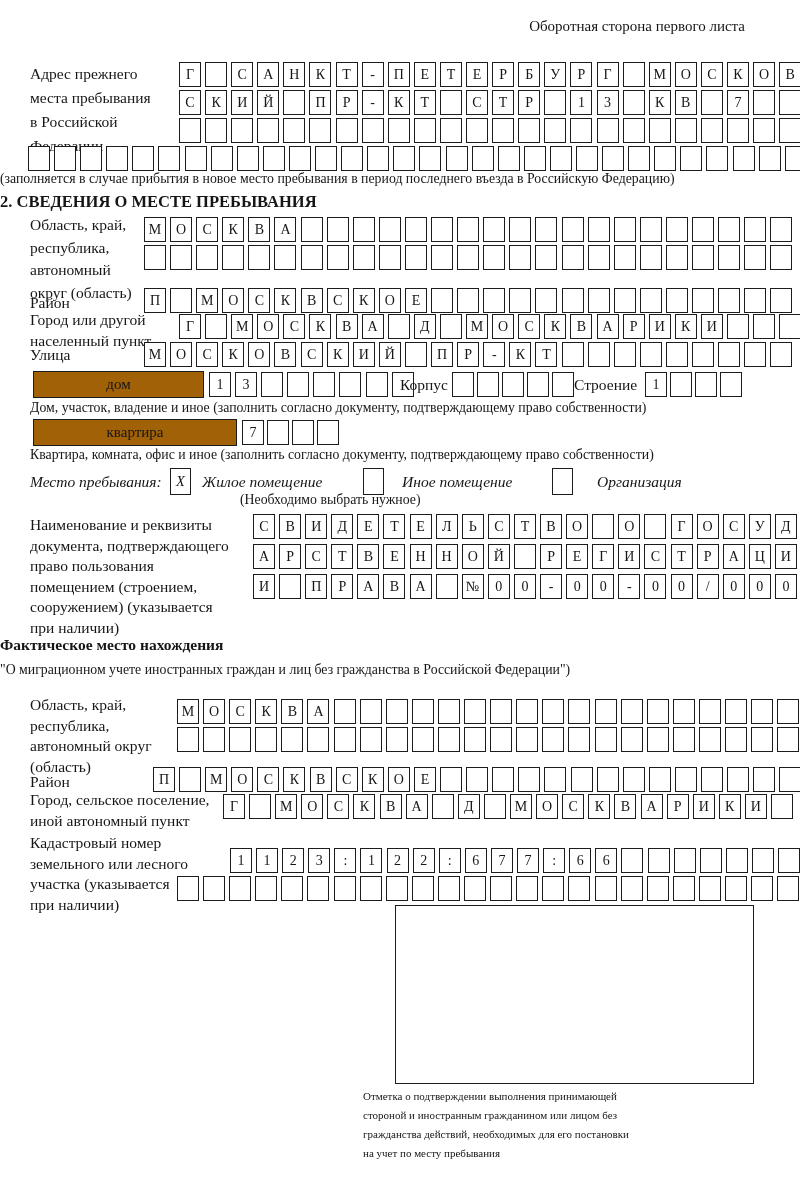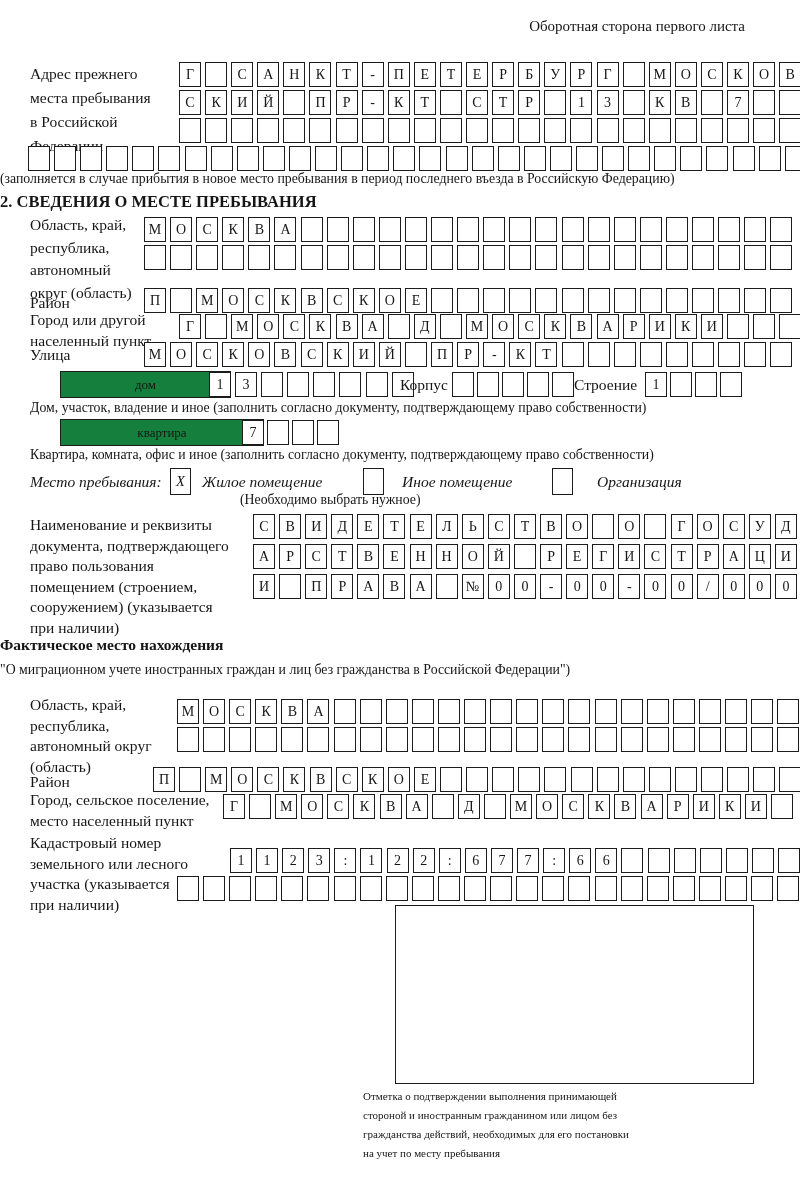--- a/index.html
+++ b/index.html
@@ -11,21 +11,21 @@
   .lbl div{white-space:nowrap;}
   .small{font-size:13.8px;}
   .center{text-align:left;}
   .bold{font-weight:bold;}
   .boxrow{position:absolute;display:flex;gap:4.1px;}
   .boxrow.tight{gap:3px;}
   .cbox{width:20px;height:23px;border:1.4px solid #1c1c1c;display:flex;
         align-items:center;justify-content:center;font-size:14px;
         font-family:"Liberation Serif",serif;background:#fff;flex:0 0 auto;}
   .wbox{position:absolute;height:25px;border:1.6px solid #1c1c1c;display:flex;
-        align-items:center;justify-content:center;font-size:13px;background:#15803d;margin-left:27px;}
+        align-items:center;justify-content:center;font-size:15px;background:#a16207;}
   .cb{position:absolute;width:19px;height:25px;border:1.6px solid #1c1c1c;display:flex;
       align-items:center;justify-content:center;font-size:14.5px;background:#fff;}
   .stamp{position:absolute;border:1.7px solid #1c1c1c;background:#fff;}
   .note{font-size:11px;line-height:19px;}
 </style>
 </head>
 <body>
 
 <div class="sheet">
 
@@ -515,21 +515,21 @@
       <span class="cbox"></span>
       <span class="cbox"></span>
       <span class="cbox"></span>
       <span class="cbox"></span>
       <span class="cbox"></span>
       <span class="cbox"></span>
     </div>
 
   <div class="abs lbl" style="left:30px;top:789px;line-height:21px;">
       <div>Город, сельское поселение,</div>
-      <div>место населенный пункт</div>
+      <div>иной автономный пункт</div>
     </div>
   <div class="boxrow" style="left:223px;top:794px;">
       <span class="cbox">Г</span>
       <span class="cbox"></span>
       <span class="cbox">М</span>
       <span class="cbox">О</span>
       <span class="cbox">С</span>
       <span class="cbox">К</span>
       <span class="cbox">В</span>
       <span class="cbox">А</span>

